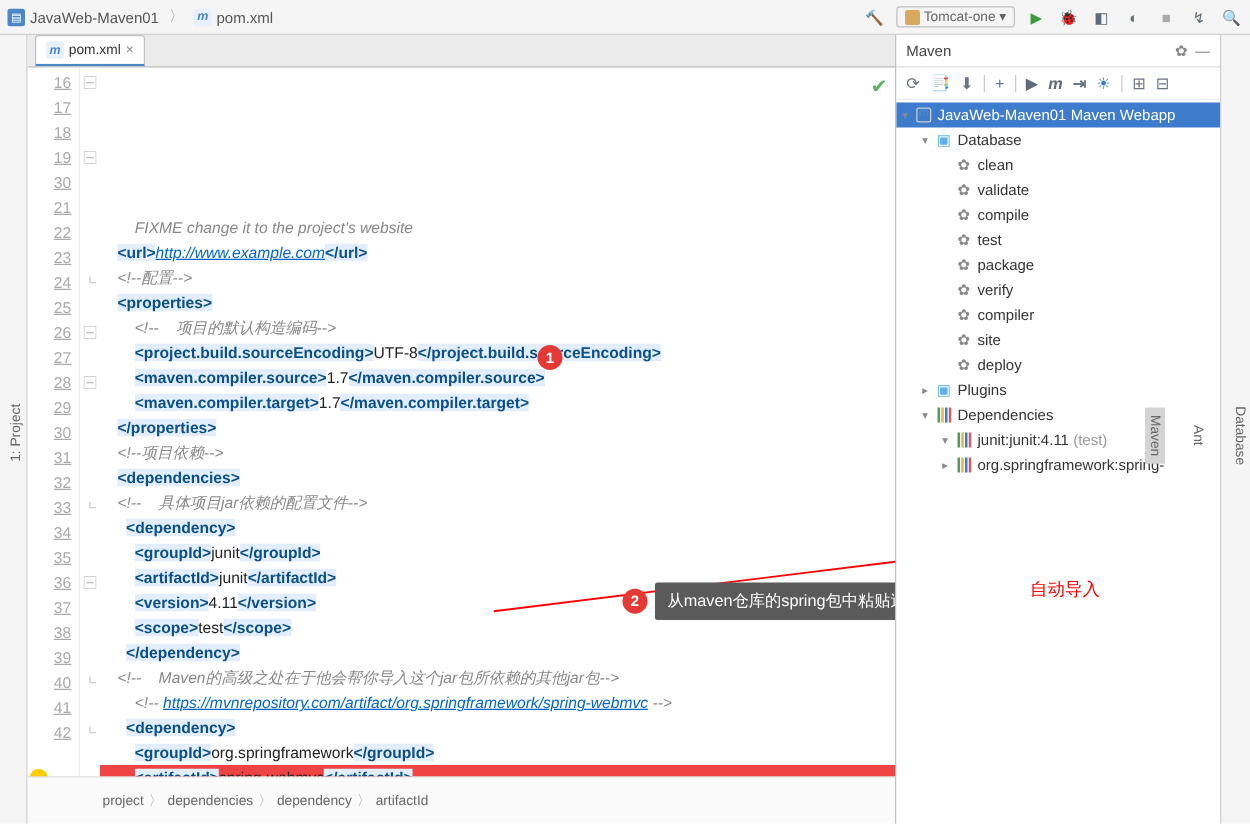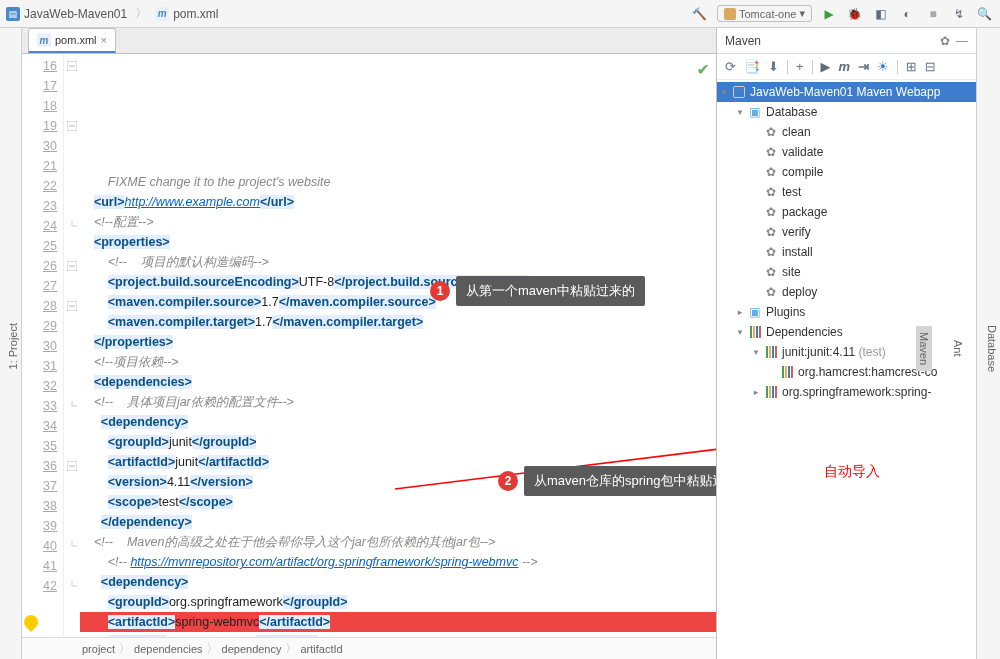--- a/index.html
+++ b/index.html
@@ -41,21 +41,21 @@
     .lnk { color: #0066cc; font-style: italic; text-decoration: underline; }
     .txt { color: #222; }
     .bulb { position: absolute; left: -56px; width: 14px; height: 14px; background: #ffcc00; border-radius: 50% 50% 50% 0; transform: rotate(-45deg); top: 3px; }
     .chk { position: absolute; right: 6px; top: 4px; color: #5eb55e; font-size: 16px; z-index: 5; }
     .annot { position: absolute; display: flex; align-items: center; z-index: 10; }
     .badge { width: 20px; height: 20px; border-radius: 50%; background: #e53935; color: #fff; display: flex; align-items: center; justify-content: center; font-size: 12px; font-weight: bold; margin-right: 6px; }
     .bubble { background: #5a5a5a; color: #fff; padding: 5px 10px; font-size: 13px; border-radius: 2px; white-space: nowrap; }
     .redtext { position: absolute; color: #ff0000; font-size: 14px; z-index: 10; font-family: 'Microsoft YaHei', sans-serif; margin-top: 24px; }
     .arrow-svg { position: absolute; z-index: 9; pointer-events: none; }
 
-    .breadcrumb-bar { height: 22px; border-top: 1px solid #ddd; display: flex; align-items: center; padding-left: 60px; font-size: 11px; color: #666; gap: 4px; background: #fafafa; }
+    .breadcrumb-bar { height: 38px; border-top: 1px solid #ddd; display: flex; align-items: center; padding-left: 60px; font-size: 11px; color: #666; gap: 4px; background: #fafafa; }
     .bc-sep { color: #aaa; }
 
     .maven-panel { width: 260px; border-left: 1px solid #c0c0c0; display: flex; flex-direction: column; background: #fff; }
     .mp-header { height: 26px; display: flex; align-items: center; padding: 0 8px; color: #444; border-bottom: 1px solid #ddd; }
     .mp-title { font-weight: normal; }
     .mp-ctrl { margin-left: auto; display: flex; gap: 6px; color: #888; }
     .mp-ctrl span { cursor: pointer; }
     .mp-toolbar { height: 26px; display: flex; align-items: center; gap: 8px; padding: 0 8px; border-bottom: 1px solid #eee; color: #6a7685; }
     .mp-toolbar .ic { cursor: pointer; font-size: 13px; }
     .mp-toolbar .m { font-weight: bold; font-style: italic; color: #5f6b7a; }
@@ -224,21 +224,20 @@
           <div class="fm">
             <svg viewBox="0 0 10 10">
               <path d="M5 0 L5 5 L10 5" fill="none" stroke="#ccc"></path>
             </svg>
           </div>
         </div>
       <div class="code" id="code">
         <span class="chk">✔</span>
         <div class="annot" style="left:350px; top:222px;">
           <div class="badge">1</div>
-          <div class="bubble">从第一个maven中粘贴过来的</div>
         </div>
         <div class="annot" style="left:418px; top:412px;">
           <div class="badge">2</div>
           <div class="bubble">从maven仓库的spring包中粘贴过来的</div>
         </div>
         <svg class="arrow-svg" style="left:310px; top:380px;" width="420" height="60">
           <defs>
               <marker id="ah" markerWidth="8" markerHeight="8" refX="6" refY="3" orient="auto">
                 <path d="M0,0 L6,3 L0,6 Z" fill="#ff0000"></path>
               </marker>
@@ -322,21 +321,21 @@
             <span>package</span>
           </div>
           <div class="tnode ind2">
             <span class="tw"></span>
             <span class="ticon gear">✿</span>
             <span>verify</span>
           </div>
           <div class="tnode ind2">
             <span class="tw"></span>
             <span class="ticon gear">✿</span>
-            <span>install</span>
+            <span>compiler</span>
           </div>
           <div class="tnode ind2">
             <span class="tw"></span>
             <span class="ticon gear">✿</span>
             <span>site</span>
           </div>
           <div class="tnode ind2">
             <span class="tw"></span>
             <span class="ticon gear">✿</span>
             <span>deploy</span>
@@ -364,32 +363,20 @@
           <span class="ticon">
             <span class="depic">
               <span class="c1"></span>
               <span class="c2"></span>
               <span class="c3"></span>
               <span class="c4"></span>
             </span>
           </span>
           <span><span>junit:junit:4.11</span> <span class="grey">(test)</span></span>
         </div>
-      <div class="tnode ind3">
-          <span class="tw"></span>
-          <span class="ticon">
-            <span class="depic">
-              <span class="c1"></span>
-              <span class="c2"></span>
-              <span class="c3"></span>
-              <span class="c4"></span>
-            </span>
-          </span>
-          <span>org.hamcrest:hamcrest-co</span>
-        </div>
       <div class="tnode ind2">
           <span class="tw">▸</span>
           <span class="ticon">
             <span class="depic">
               <span class="c1"></span>
               <span class="c2"></span>
               <span class="c3"></span>
               <span class="c4"></span>
             </span>
           </span>

